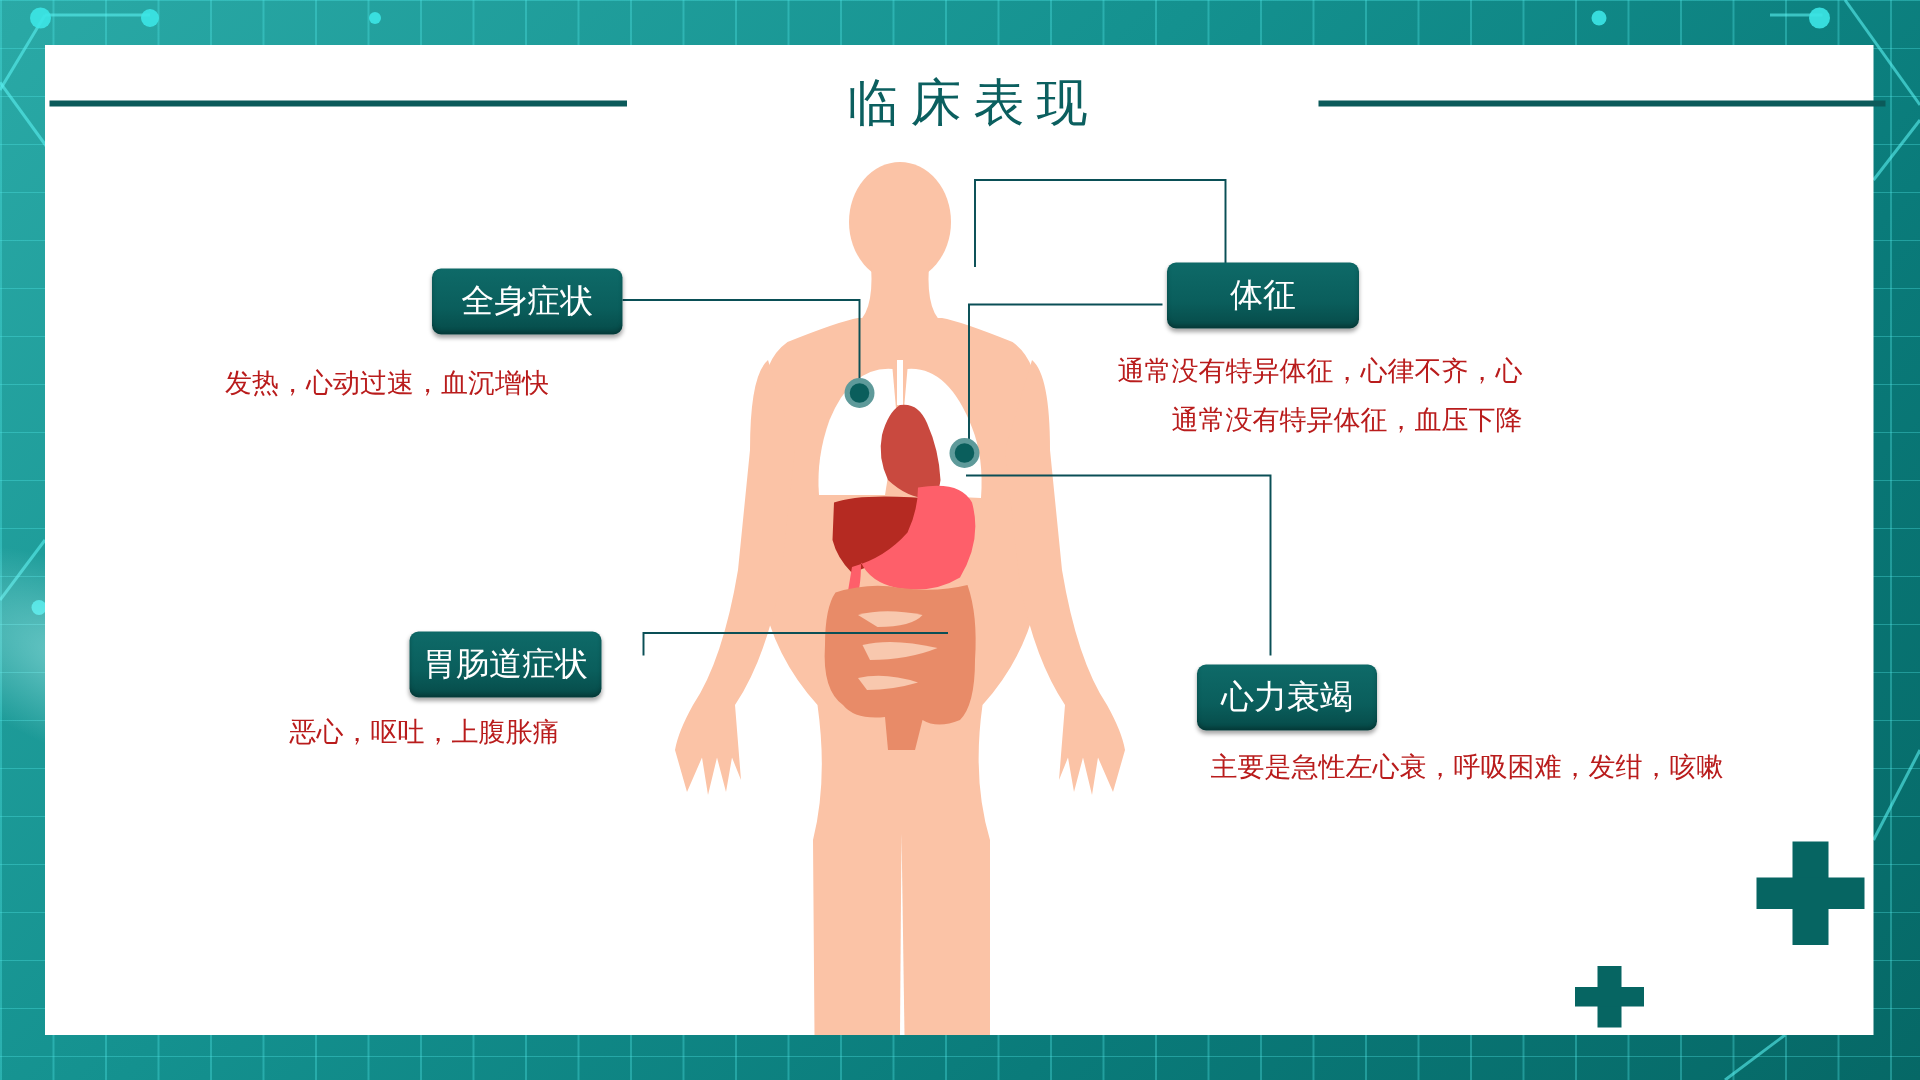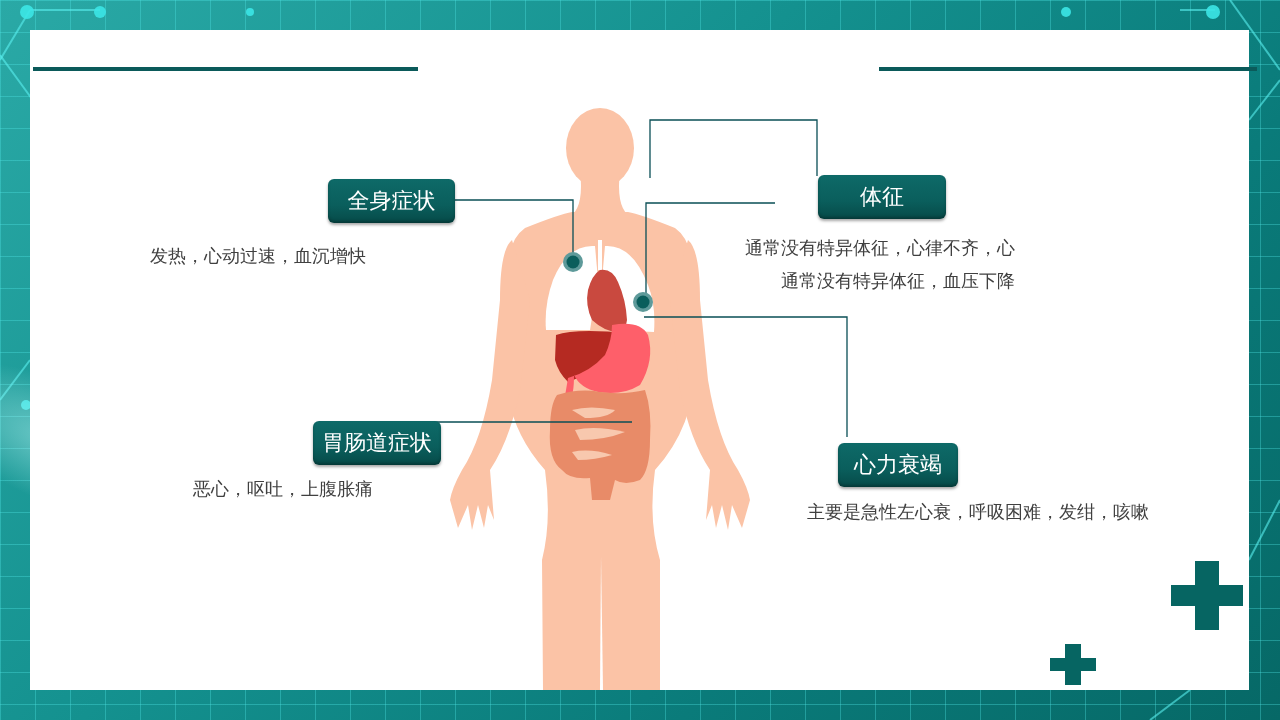--- a/index.html
+++ b/index.html
@@ -40,24 +40,23 @@
   .title-en { color: #111; font-size: 31px; font-family: "Liberation Sans", sans-serif; }
 
   .tag {
     position: absolute; height: 44px;
     background: linear-gradient(180deg, #0e6a68 0%, #0a5e5c 60%, #064a48 100%);
     border-radius: 6px;
     box-shadow: 0 2px 3px rgba(0,0,0,0.35), inset 0 -2px 3px rgba(0,0,0,0.25);
     color: #ffffff; font-size: 22px;
     display: flex; align-items: center; justify-content: center;
     white-space: nowrap;
-    margin-left: 40px;
   }
   .desc {
-    position: absolute; color: #404040; font-size: 18px; line-height: 33px; white-space: nowrap;
+    position: absolute; color: #b91c1c; font-size: 18px; line-height: 33px; white-space: nowrap;
   }
   .body-svg { position: absolute; left: 0; top: 0; }
   .cross { position: absolute; background: #066562; }
 </style>
 </head>
 <body>
 
 <div class="grid"></div>
 <svg class="bg-net" width="1280" height="720">
   <g stroke="rgba(90,240,240,0.6)" stroke-width="2" fill="none">
@@ -80,20 +79,21 @@
     <circle cx="26" cy="405" r="5"></circle>
   </g>
 </svg>
 <div class="glow"></div>
 
 <div class="panel"></div>
 
 <div class="title-line left"></div>
 <div class="title-line right"></div>
 <div class="title">
+  <span class="title-cn">临床表现</span>
 </div>
 
 <svg class="body-svg" width="1280" height="720">
   <g fill="#fbc3a6">
 
     <ellipse cx="600" cy="148" rx="34" ry="40"></ellipse>
 
     <path d="M580 170 Q584 205 572 215 L628 215 Q616 205 620 170 Z"></path>
 
     <path d="M525 228 Q560 214 572 212 L628 212 Q640 214 675 228

